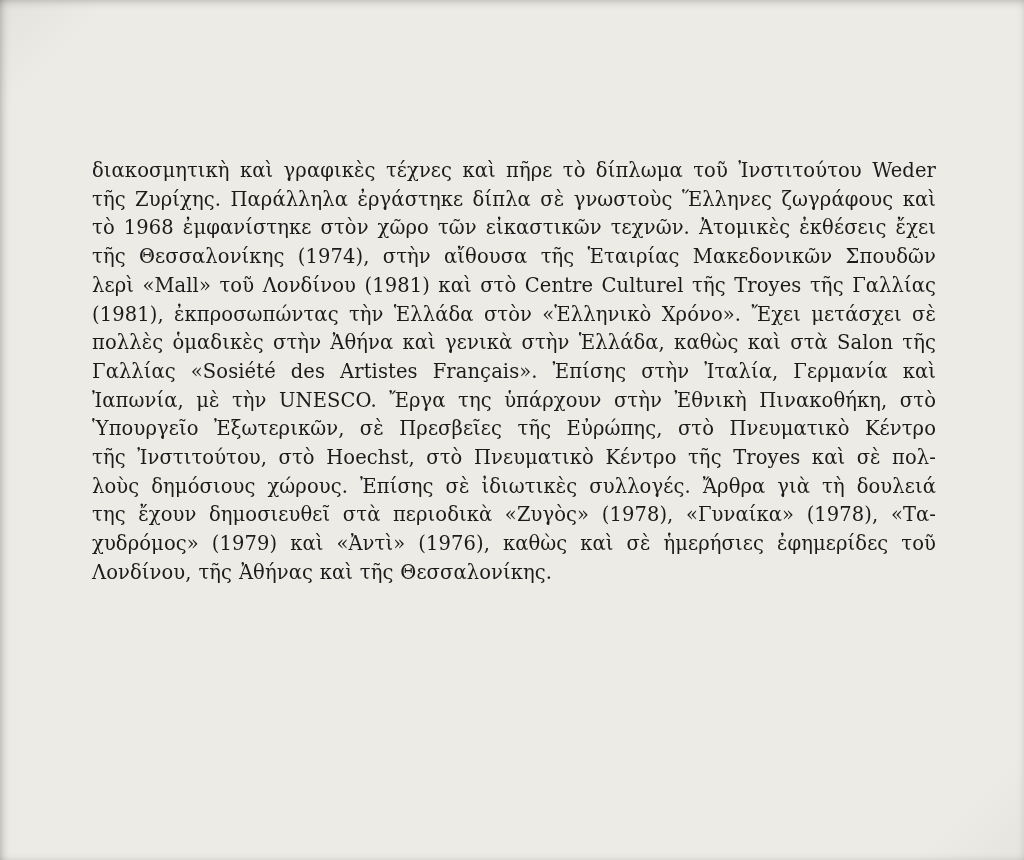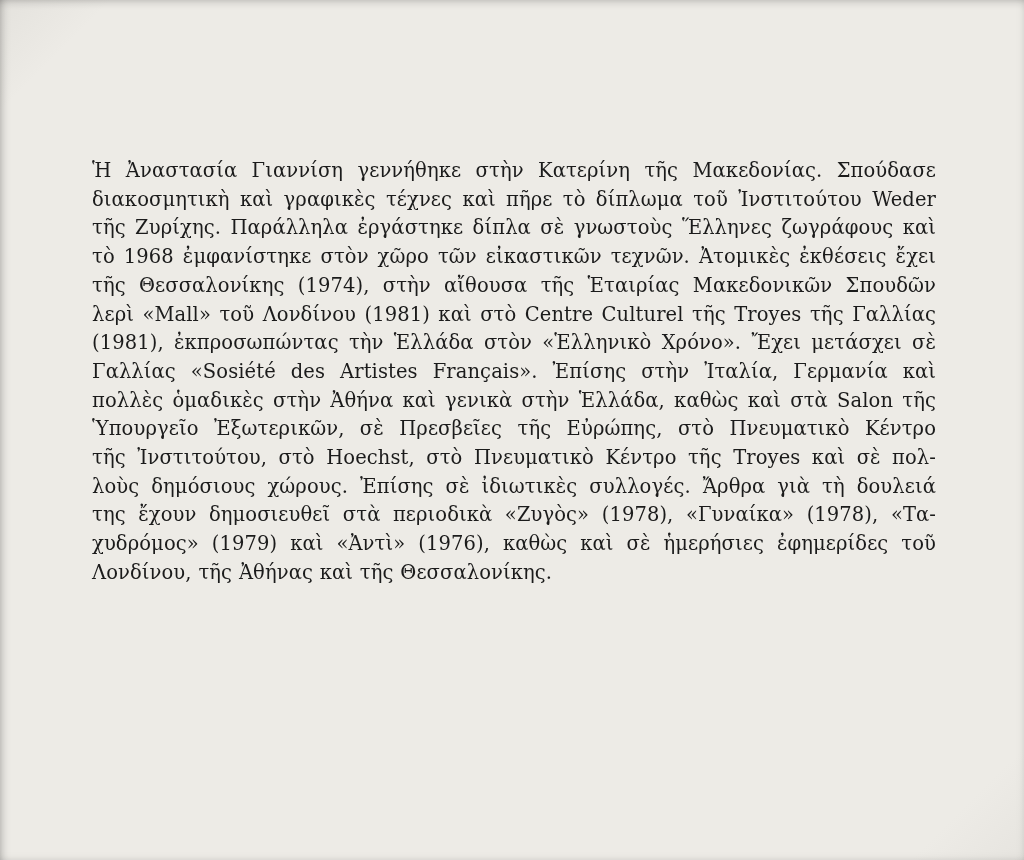--- a/index.html
+++ b/index.html
@@ -45,29 +45,29 @@
   }
   .line.last{
     text-align-last:left;
   }
 </style>
 </head>
 <body>
 
 <div class="scan">
   <div class="text-block">
-    <div class="line">Ἡ Ἀναστασία Γιαννίση γεννήθηκε στὴν Κατερίνη τῆς Μακεδονίας. Σπούδασε</div>
     <div class="line">διακοσμητικὴ καὶ γραφικὲς τέχνες καὶ πῆρε τὸ δίπλωμα τοῦ Ἰνστιτούτου Weder</div>
     <div class="line">τῆς Ζυρίχης. Παράλληλα ἐργάστηκε δίπλα σὲ γνωστοὺς Ἕλληνες ζωγράφους καὶ</div>
     <div class="line">τὸ 1968 ἐμφανίστηκε στὸν χῶρο τῶν εἰκαστικῶν τεχνῶν. Ἀτομικὲς ἐκθέσεις ἔχει</div>
     <div class="line">τῆς Θεσσαλονίκης (1974), στὴν αἴθουσα τῆς Ἑταιρίας Μακεδονικῶν Σπουδῶν</div>
     <div class="line">λερὶ «Mall» τοῦ Λονδίνου (1981) καὶ στὸ Centre Culturel τῆς Troyes τῆς Γαλλίας</div>
     <div class="line">(1981), ἐκπροσωπώντας τὴν Ἑλλάδα στὸν «Ἑλληνικὸ Χρόνο». Ἔχει μετάσχει σὲ</div>
+    <div class="line">πολλὲς ὁμαδικὲς στὴν Ἀθήνα καὶ γενικὰ στὴν Ἑλλάδα, καθὼς καὶ στὰ Salon τῆς</div>
     <div class="line">Γαλλίας «Sosiété des Artistes Français». Ἐπίσης στὴν Ἰταλία, Γερμανία καὶ</div>
-    <div class="line">πολλὲς ὁμαδικὲς στὴν Ἀθήνα καὶ γενικὰ στὴν Ἑλλάδα, καθὼς καὶ στὰ Salon τῆς</div>
+    <div class="line">Ἰαπωνία, μὲ τὴν UNESCO. Ἔργα της ὑπάρχουν στὴν Ἐθνικὴ Πινακοθήκη, στὸ</div>
     <div class="line">Ὑπουργεῖο Ἐξωτερικῶν, σὲ Πρεσβεῖες τῆς Εὐρώπης, στὸ Πνευματικὸ Κέντρο</div>
     <div class="line">τῆς Ἰνστιτούτου, στὸ Hoechst, στὸ Πνευματικὸ Κέντρο τῆς Troyes καὶ σὲ πολ-</div>
     <div class="line">λοὺς δημόσιους χώρους. Ἐπίσης σὲ ἰδιωτικὲς συλλογές. Ἄρθρα γιὰ τὴ δουλειά</div>
     <div class="line">της ἔχουν δημοσιευθεῖ στὰ περιοδικὰ «Ζυγὸς» (1978), «Γυναίκα» (1978), «Τα-</div>
     <div class="line">χυδρόμος» (1979) καὶ «Ἀντὶ» (1976), καθὼς καὶ σὲ ἡμερήσιες ἐφημερίδες τοῦ</div>
     <div class="line last">Λονδίνου, τῆς Ἀθήνας καὶ τῆς Θεσσαλονίκης.</div>
   </div>
 </div>
 
 </body></html>

